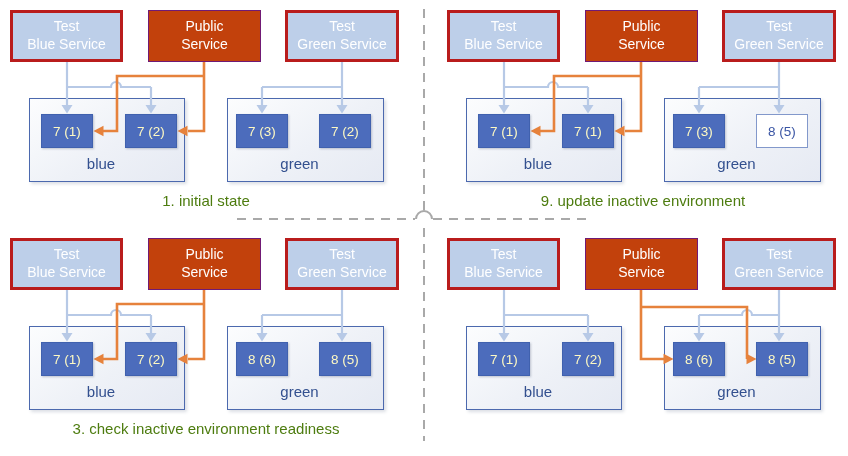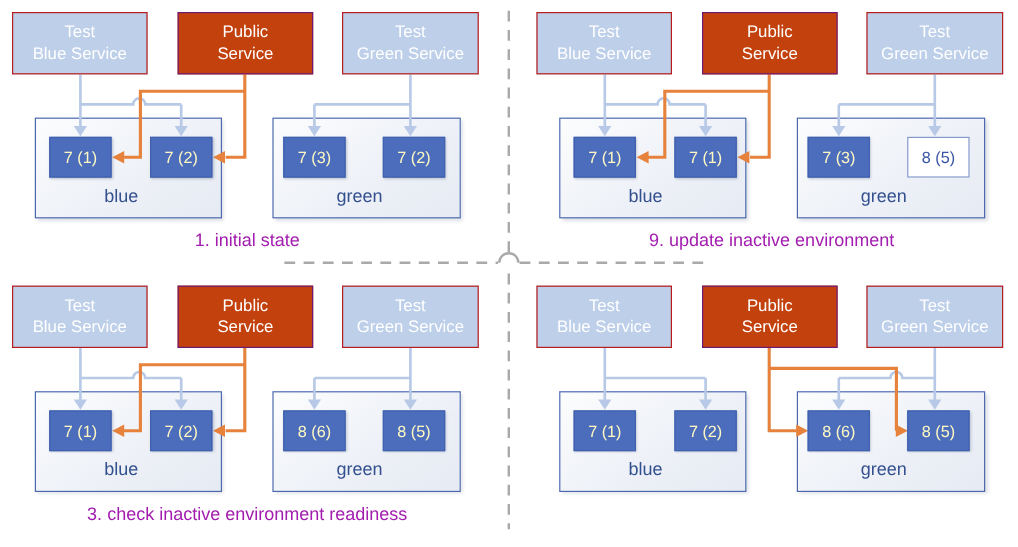--- a/index.html
+++ b/index.html
@@ -5,34 +5,34 @@
   html,body{margin:0;padding:0;background:#ffffff;}
   .stage{position:relative;width:848px;height:456px;background:#ffffff;overflow:hidden;
          font-family:"Liberation Sans",sans-serif;}
   .quad{position:absolute;width:424px;height:228px;}
   .quad-inner{position:absolute;left:0;top:0;width:424px;height:228px;}
   .quad.right .quad-inner{left:13px;}
   .wires{position:absolute;left:0;top:0;width:424px;height:228px;z-index:2;}
   .svc{position:absolute;top:10px;height:52px;width:113px;display:flex;align-items:center;
        justify-content:center;text-align:center;white-space:pre-line;font-size:14px;
        line-height:1.28;color:#ffffff;z-index:2;box-sizing:border-box;}
-  .svc.light{background:#BDCFE9;border:1px solid #b91c1c;}
+  .svc.light{background:#BDCFE9;border:3px solid #b91c1c;}
   .svc.public{background:#c2410c;border:1px solid #701a75;}
   .env{position:absolute;top:98px;height:84px;box-sizing:border-box;
        background:linear-gradient(145deg,#fcfdfe 0%,#eef1f7 55%,#e6eaf3 100%);
        border:1.2px solid #4C69AE;box-shadow:2px 2px 3px rgba(130,140,160,.28);z-index:1;}
   .env-label{position:absolute;left:0;right:12px;top:56px;text-align:center;font-size:15px;
        color:#33508F;}
   .pod{position:absolute;top:114px;width:52px;height:34px;display:flex;align-items:center;
        justify-content:center;font-size:13.5px;color:#fef9c3;background:#4C6CBC;
        border:1px solid #4061AE;box-shadow:1px 1px 2px rgba(90,100,130,.35);
        z-index:3;box-sizing:border-box;}
   .pod.updating{background:#ffffff;border:1.2px solid #8298CB;color:#3A55A4;box-shadow:none;}
   .caption{position:absolute;left:0;top:192px;width:412px;text-align:center;font-size:15px;
-       color:#a21caf;z-index:1;}
+       color:#4d7c0f;z-index:1;}
   .wire-light{stroke:#B7C9E6;stroke-width:2.2;fill:none;}
   .ah-light{fill:#B7C9E6;stroke:none;}
   .wire-orange{stroke:#E6823C;stroke-width:2.6;fill:none;}
   .ah-orange{fill:#E6823C;stroke:none;}
   .dividers{position:absolute;left:0;top:0;width:848px;height:456px;z-index:5;pointer-events:none;}
   .divider{stroke:#A9A9A9;stroke-width:2;fill:none;}
 </style>
 </head>
 <body>
 

